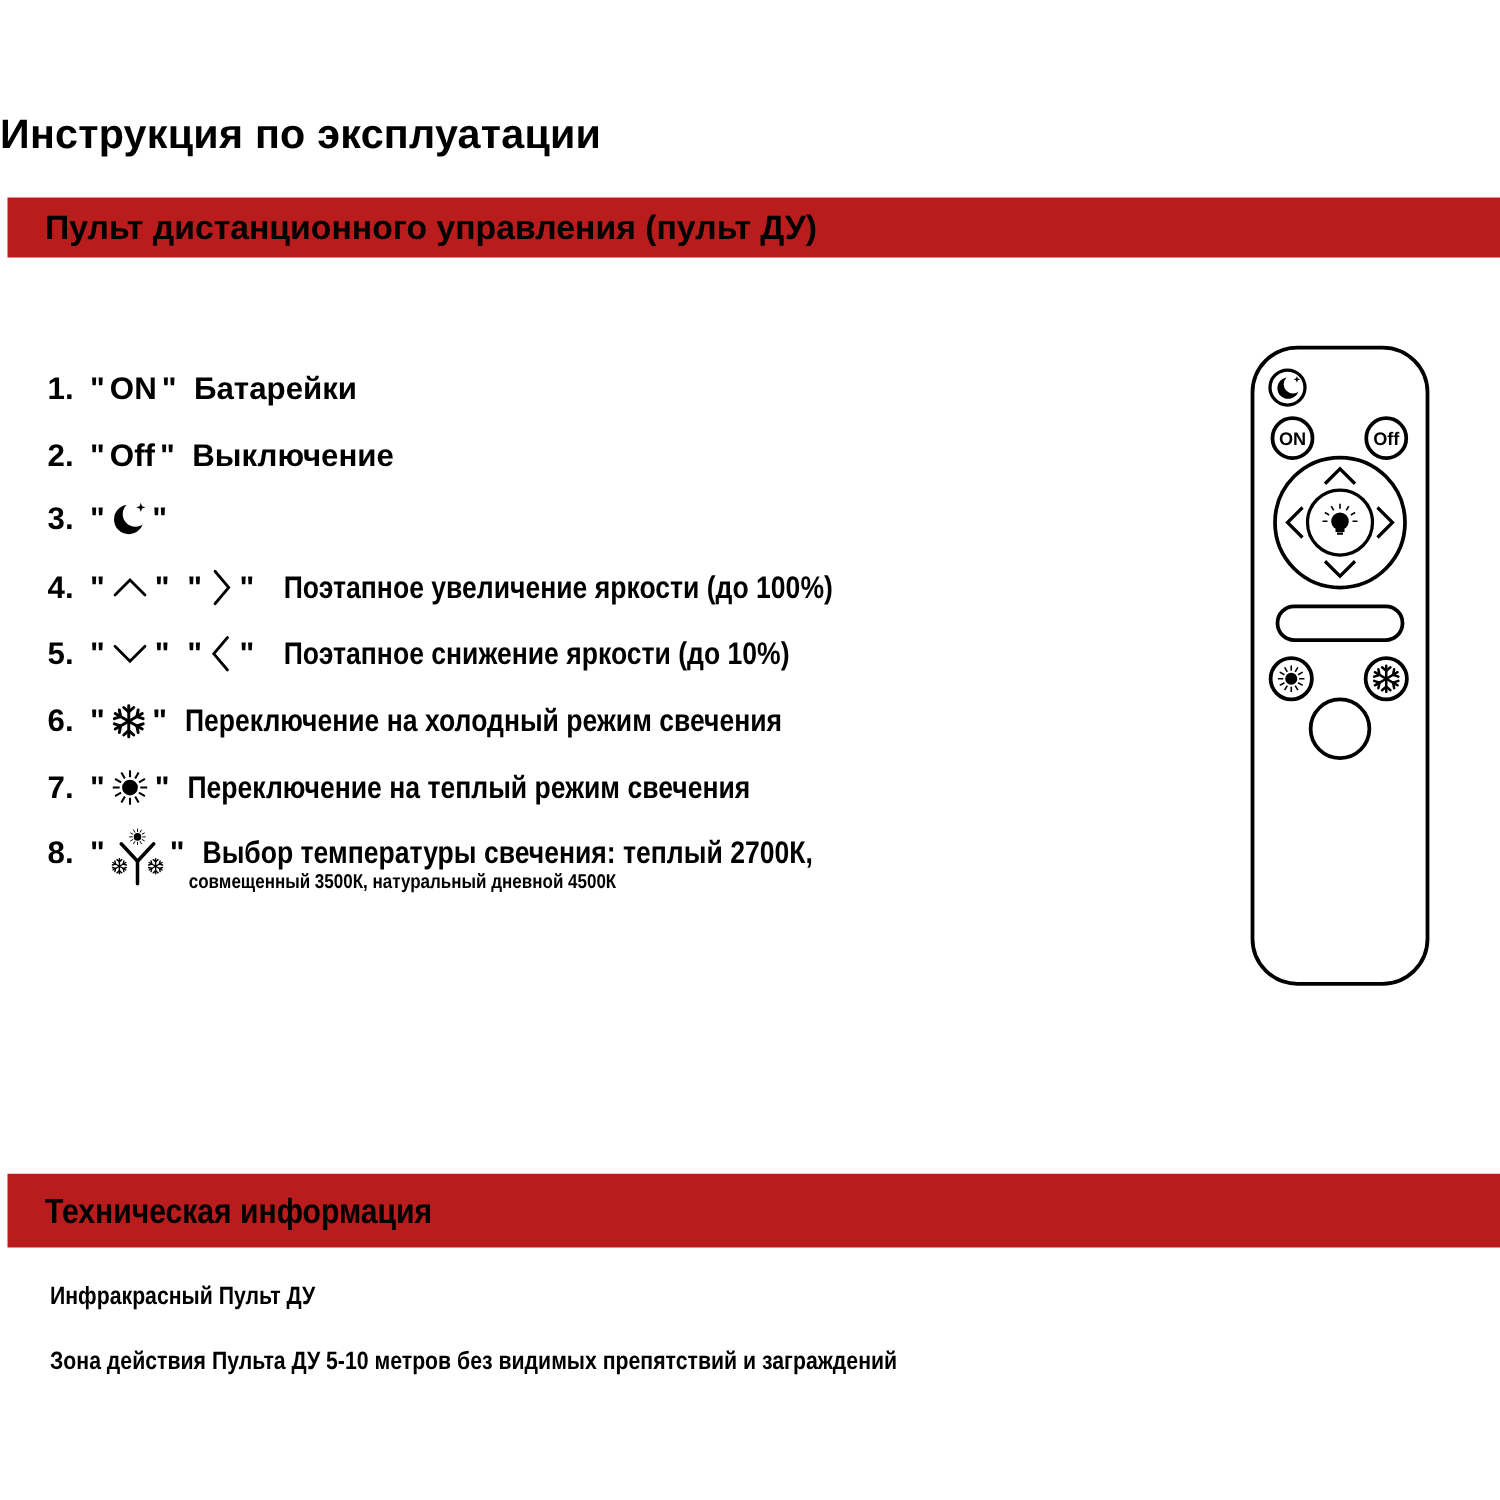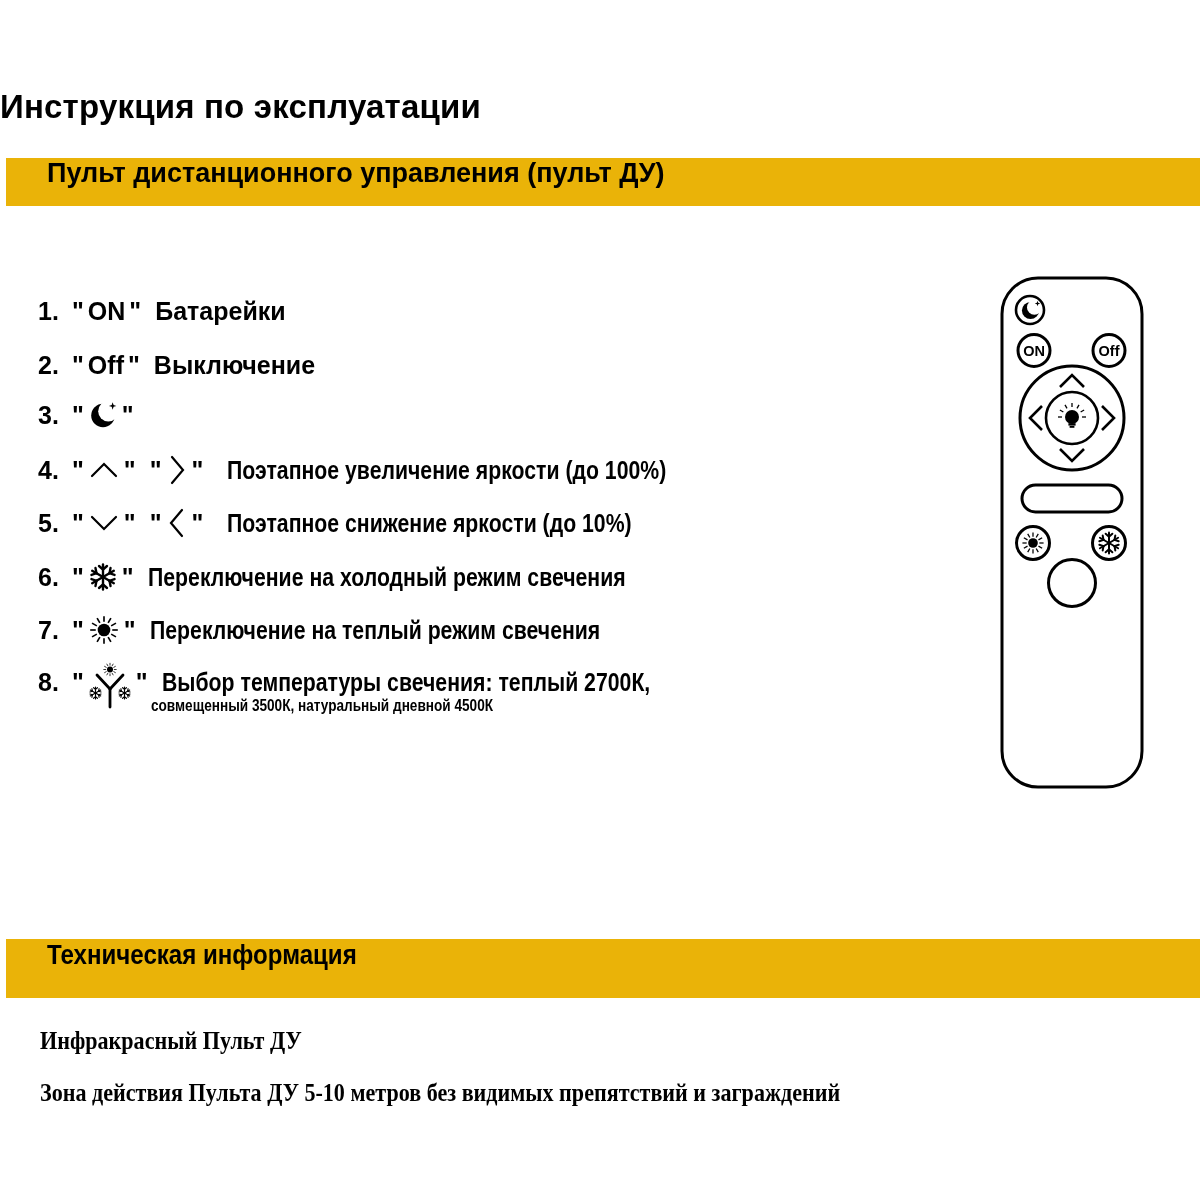--- a/index.html
+++ b/index.html
@@ -6,43 +6,43 @@
   #page{
     position:relative;width:1200px;height:1200px;background:#ffffff;
     font-family:"Liberation Sans","DejaVu Sans",sans-serif;color:#000;overflow:hidden;
   }
   .abs{position:absolute;}
   #title{
     top:68px;left:0;width:1200px;
     font-size:33px;font-weight:700;letter-spacing:0.2px;margin-top:20px;
   }
   .bar{
-    left:6px;right:0;height:48px;background:#eab308;
-    display:flex;align-items:flex-start;padding-left:41px;box-sizing:border-box;
+    left:6px;right:0;height:48px;background:#b91c1c;
+    display:flex;align-items:center;padding-left:30px;box-sizing:border-box;
     font-size:27px;font-weight:700;
   }
   #bar-remote{top:158px;}
   #bar-tech{top:939px;height:59px;}
   .cond{display:inline-block;transform:scaleX(0.85);transform-origin:0 50%;white-space:nowrap;}
   .cond86{display:inline-block;transform:scaleX(0.86);transform-origin:0 50%;white-space:nowrap;}
   .row{
     position:absolute;left:38px;display:flex;align-items:center;height:34px;
     font-size:25px;font-weight:700;white-space:nowrap;
   }
   .num{display:inline-block;min-width:30px;}
   .q{display:inline-block;margin:0 4px;}
   .qgap{margin-left:10px;}
   .desc{margin-left:10px;}
   .icon{display:inline-flex;align-items:center;justify-content:center;}
   .svgicon{display:block;}
   #row8-line2{
     position:absolute;left:151px;top:697px;font-size:16px;font-weight:700;white-space:nowrap;
   }
   .tech-line{
-    position:absolute;left:40px;font-size:26px;font-weight:700;white-space:nowrap;font-family:Liberation Serif, serif;
+    position:absolute;left:40px;font-size:20px;font-weight:700;white-space:nowrap;
   }
   svg{color:#000;}
   text{font-family:"Liberation Sans","DejaVu Sans",sans-serif;}
 </style>
 </head>
 <body>
 
 <div id="page">
 
   <svg width="0" height="0" style="position:absolute" aria-hidden="true">

